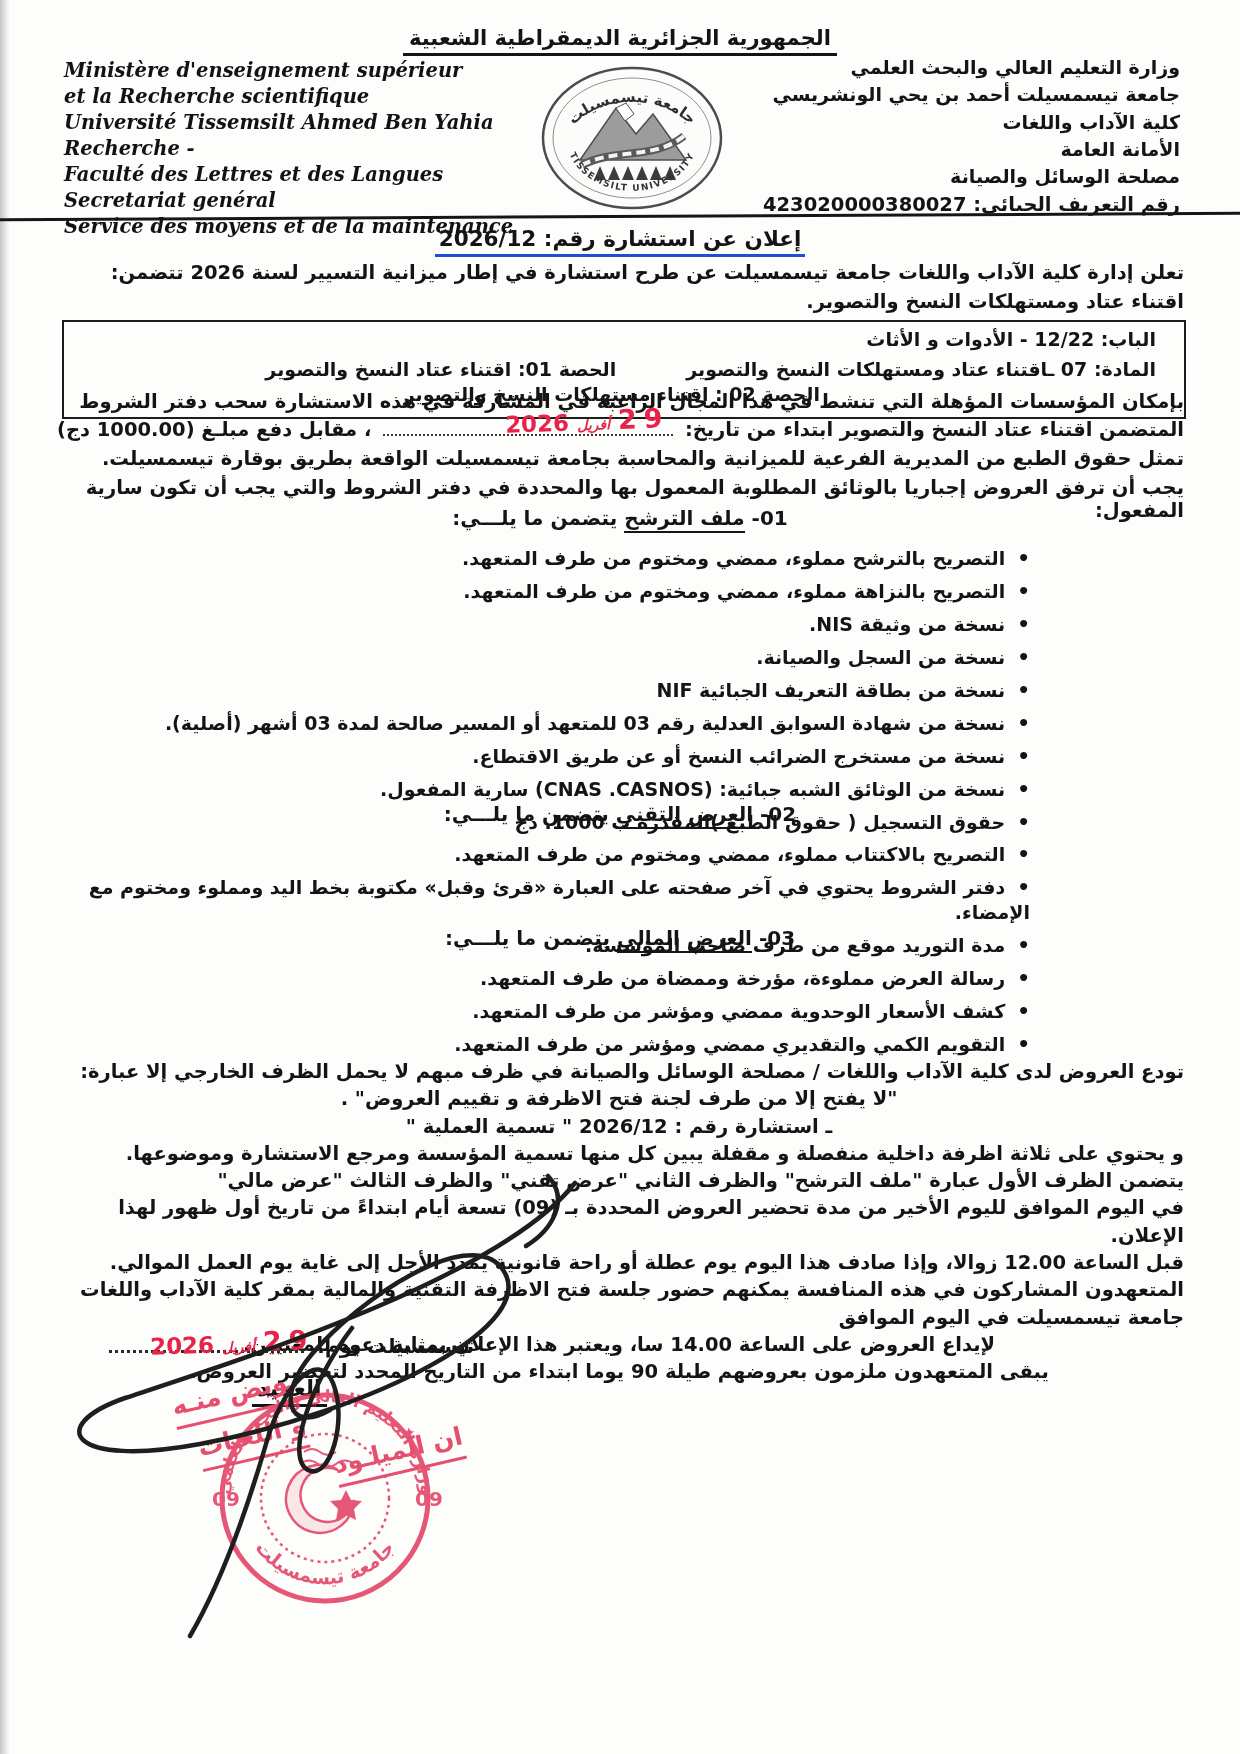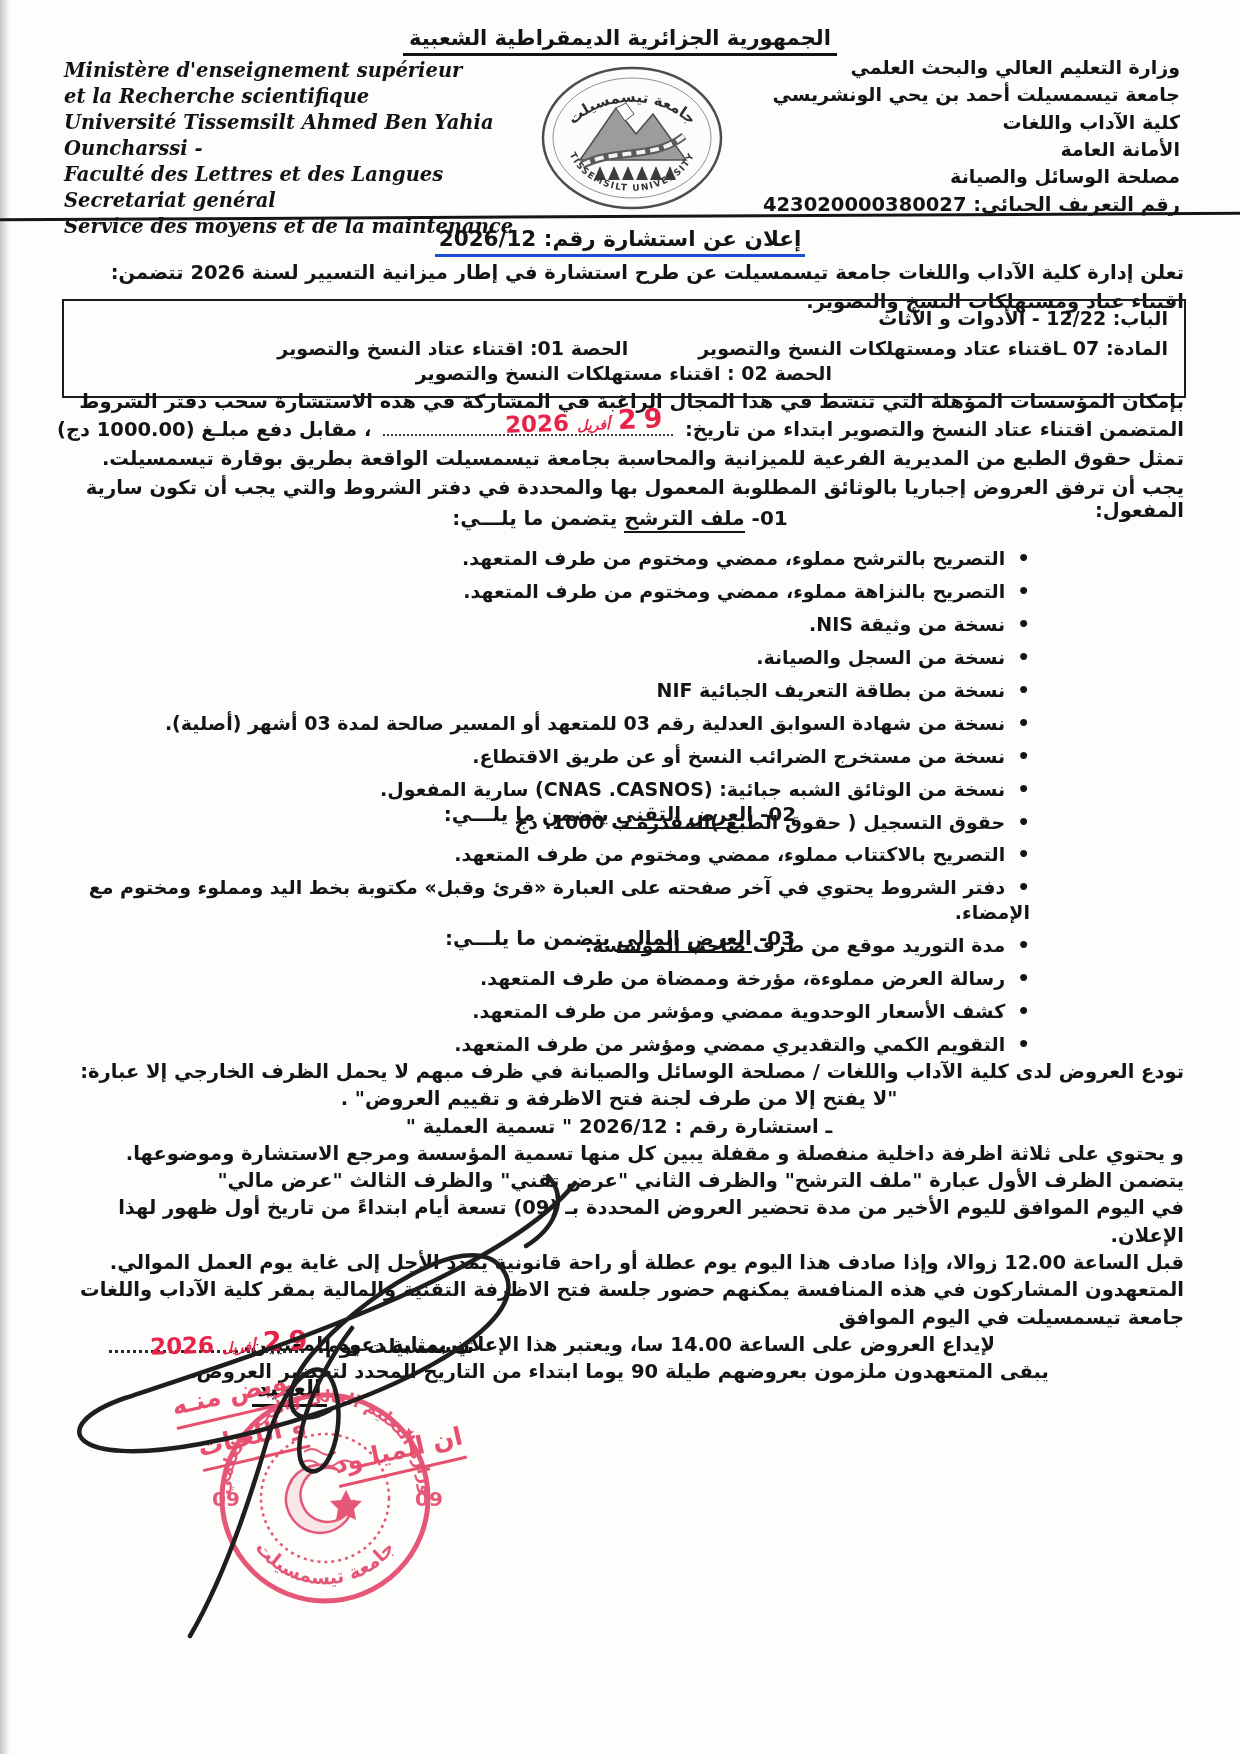--- a/index.html
+++ b/index.html
@@ -19,22 +19,22 @@
   .hdr-ar{right:60px;top:54px;width:600px;text-align:right;font-size:19px;line-height:1.44;}
   .hdr-ar .tax{font-size:19.5px;}
   .logo{left:536px;top:64px;}
   .divider{left:0;right:0;top:215px;border-top:3px solid #161616;transform:rotate(-0.3deg);}
 
   .notice-title{left:0;right:0;top:226px;text-align:center;font-size:21.5px;}
   .notice-title span{display:inline-block;border-bottom:3px solid #1d4ed8;padding:0 4px 3px;}
 
   .intro{left:60px;right:56px;top:258px;font-size:19.5px;line-height:1.5;text-align:right;}
 
-  .spec-box{left:62px;right:54px;top:299px;border:2.5px solid #1c1c1c;
-            padding:5px 16px 9px;font-size:19px;line-height:1.35;text-align:right;}
+  .spec-box{left:62px;right:54px;top:320px;border:2.5px solid #1c1c1c;
+            padding:5px 28px 9px;font-size:19px;line-height:1.35;text-align:right;}
   .box-l2{display:flex;gap:70px;margin-top:4px;}
   .box-l3{padding-right:336px;margin-top:0;}
 
   .pull{left:54px;right:56px;top:388px;font-size:19.5px;line-height:1.45;text-align:right;}
   .dotline{display:inline-block;width:290px;height:16px;border-bottom:2.5px dotted #3a3a3a;
            position:relative;margin:0 5px;vertical-align:baseline;}
   .stampdate{position:absolute;right:4px;bottom:-6px;display:inline-flex;direction:ltr;
              align-items:baseline;gap:8px;color:#e8234a;transform:rotate(-2deg);white-space:nowrap;}
   .sd-y{font-size:23px;font-weight:bold;}
   .sd-m{font-size:14px;font-style:italic;font-weight:bold;}
@@ -78,21 +78,21 @@
 <div class="page">
   <div class="scan-edge"></div>
 
   <div class="abs rep-title ar">
     <span>الجمهورية الجزائرية الديمقراطية الشعبية</span>
   </div>
 
   <div class="abs hdr-fr">
     <div>Ministère d'enseignement supérieur</div>
     <div>et la Recherche scientifique</div>
-    <div>Université Tissemsilt Ahmed Ben Yahia Ouncharssi -</div>
+    <div>Université Tissemsilt Ahmed Ben Yahia Recherche -</div>
     <div>Faculté des Lettres et des Langues</div>
     <div>Secretariat genéral</div>
     <div>Service des moyens et de la maintenance</div>
   </div>
 
   <svg class="abs logo" width="192" height="148" viewBox="0 0 192 148">
     <ellipse cx="96" cy="74" rx="89" ry="70" fill="#fcfcfa" stroke="#4c4c4c" stroke-width="2.5"></ellipse>
     <ellipse cx="96" cy="74" rx="79" ry="60" fill="none" stroke="#8f8f8f" stroke-width="1"></ellipse>
     <defs>
       <path id="lgTop" d="M 24 84 A 74 60 0 0 1 168 84"></path>

